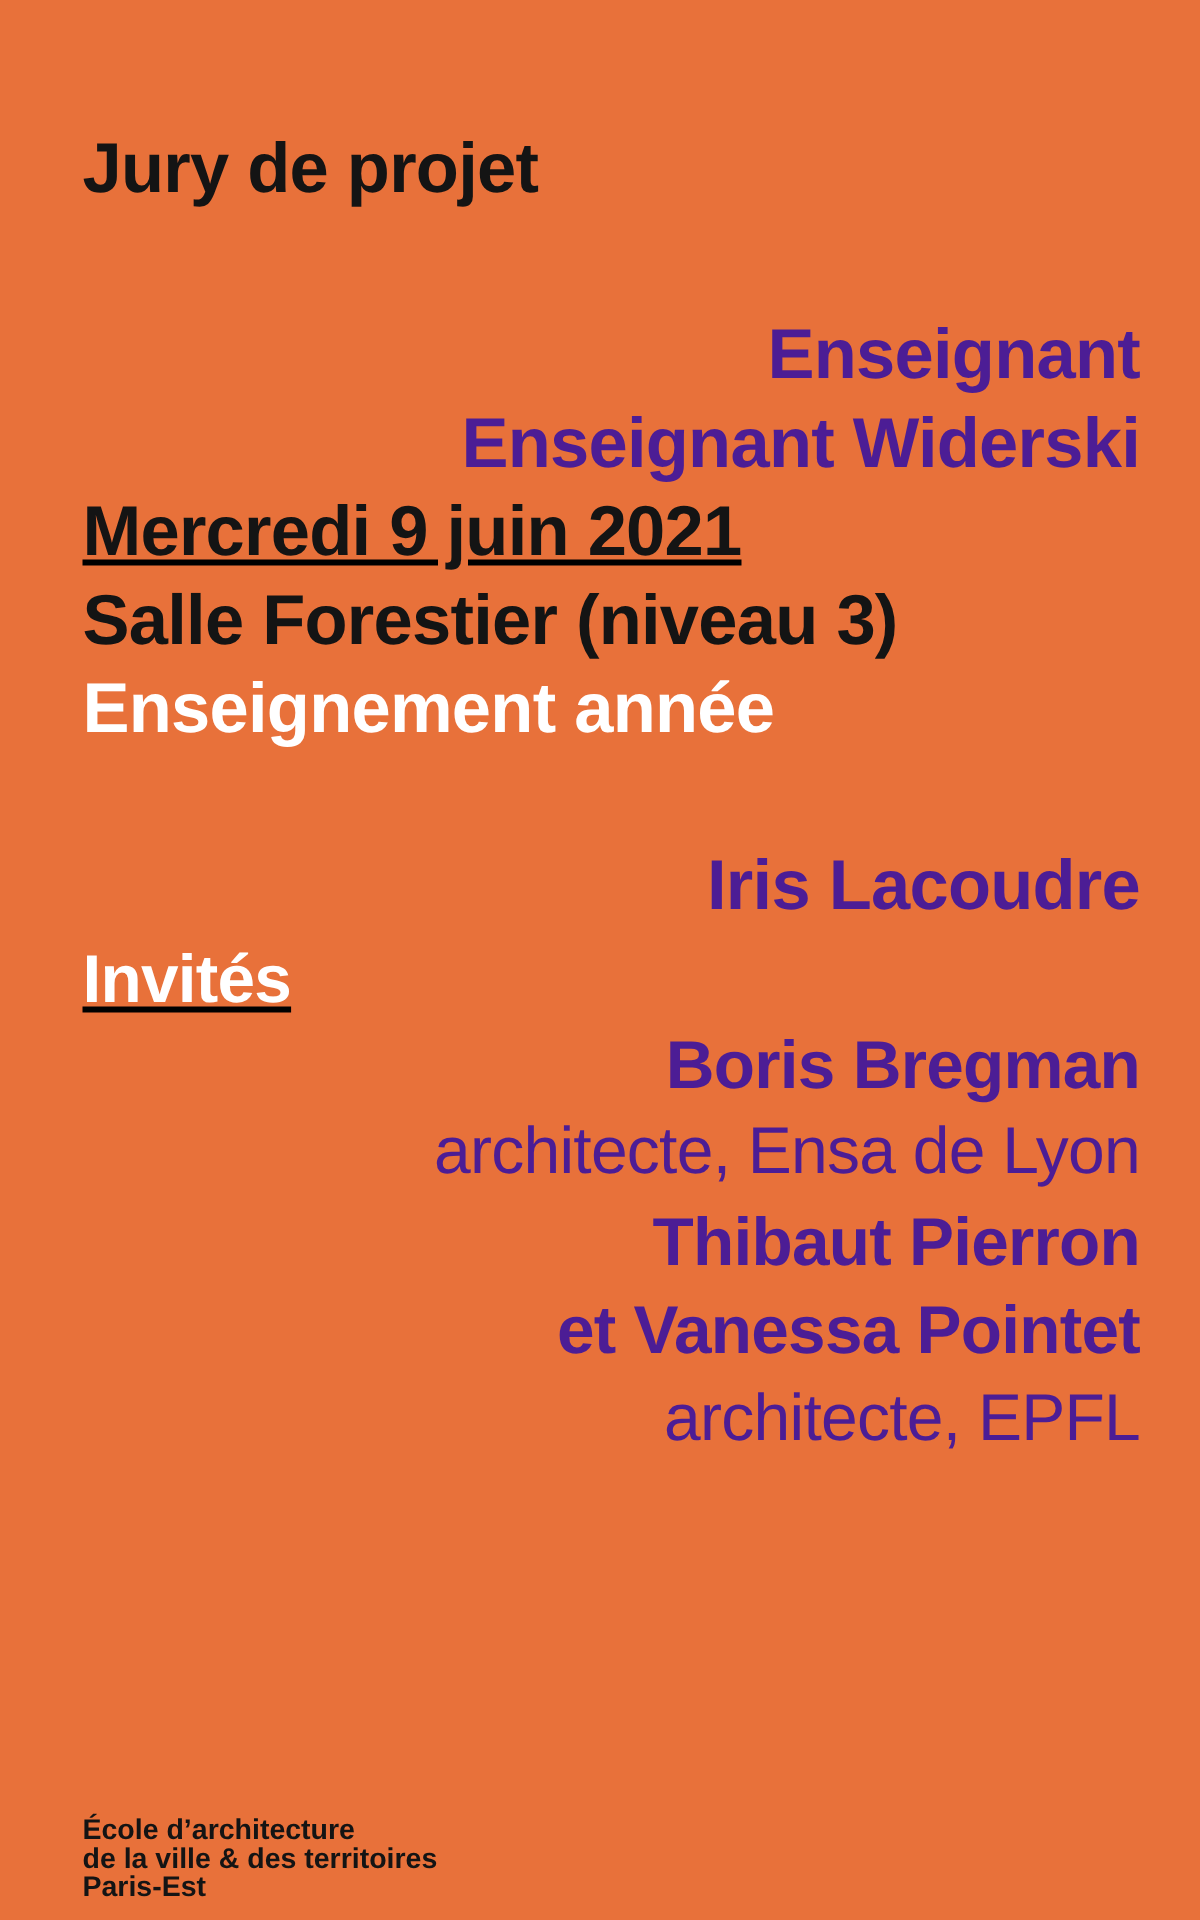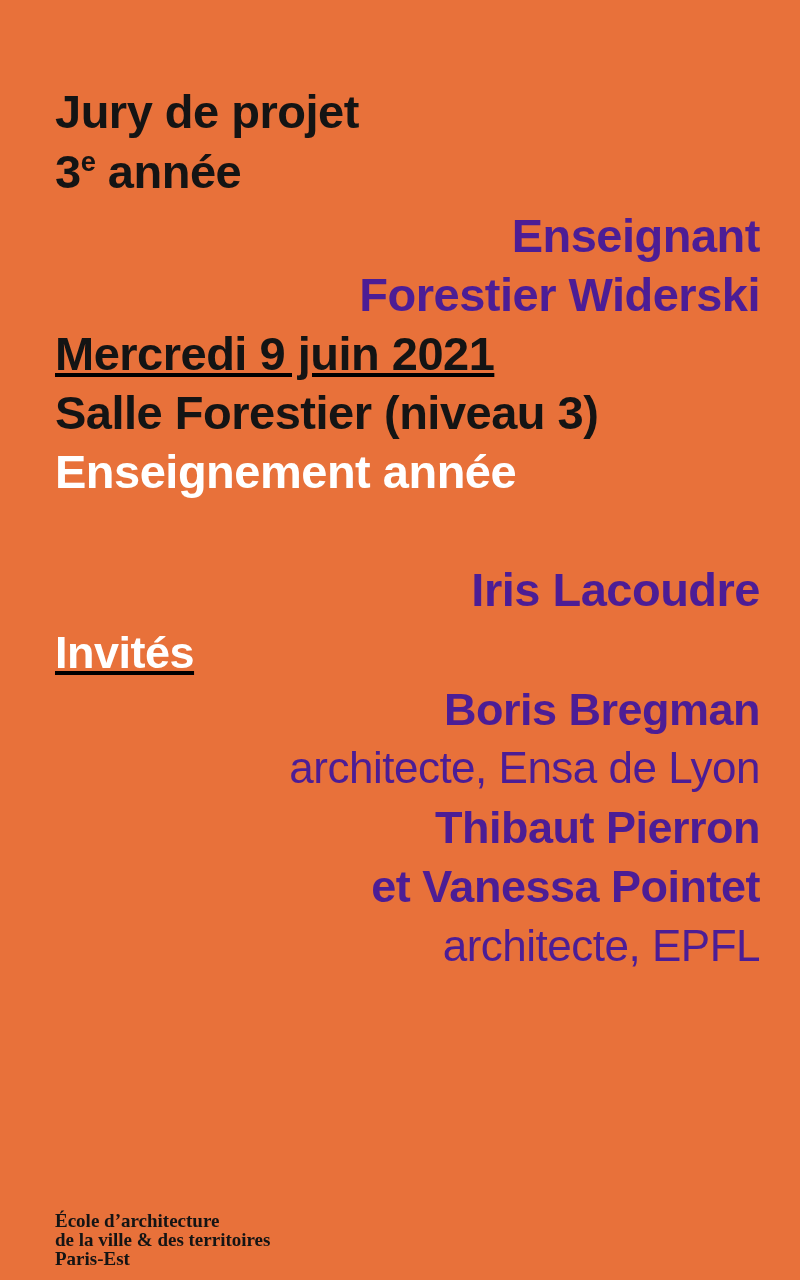--- a/index.html
+++ b/index.html
@@ -57,43 +57,39 @@
   }
 
   .footer {
     position: absolute;
     left: 55px;
     bottom: 52px;
     color: #141414;
     font-weight: bold;
     font-size: 19px;
     line-height: 1.35;
-    font-family: Liberation Serif, serif;
   }
   .footer .line { letter-spacing: 0; }
 </style>
 </head>
 <body>
 
 <div class="poster">
 
   <div class="block" style="top: 48px;">
     <span class="line bold dark s-title">Jury de projet</span>
   </div>
 
-  <div class="block" style="top: 108px;">
-    <span class="line bold dark s-sub"><span>3</span><span class="sup">e</span> <span>année</span></span>
-  </div>
 
   <div class="block" style="top: 172px;">
     <span class="line bold pale s-big">Enseignant</span>
   </div>
 
   <div class="block" style="top: 231px;">
-    <span class="line bold pale s-big">Forestier Widerski</span>
+    <span class="line bold pale s-big">Enseignant Widerski</span>
   </div>
 
   <div class="block" style="top: 290px; text-decoration: underline;">
     <span class="line bold dark s-big">Mercredi 9 juin 2021</span>
   </div>
 
   <div class="block" style="top: 349px;">
     <span class="line bold dark s-big">Salle Forestier (niveau 3)</span>
   </div>
 

